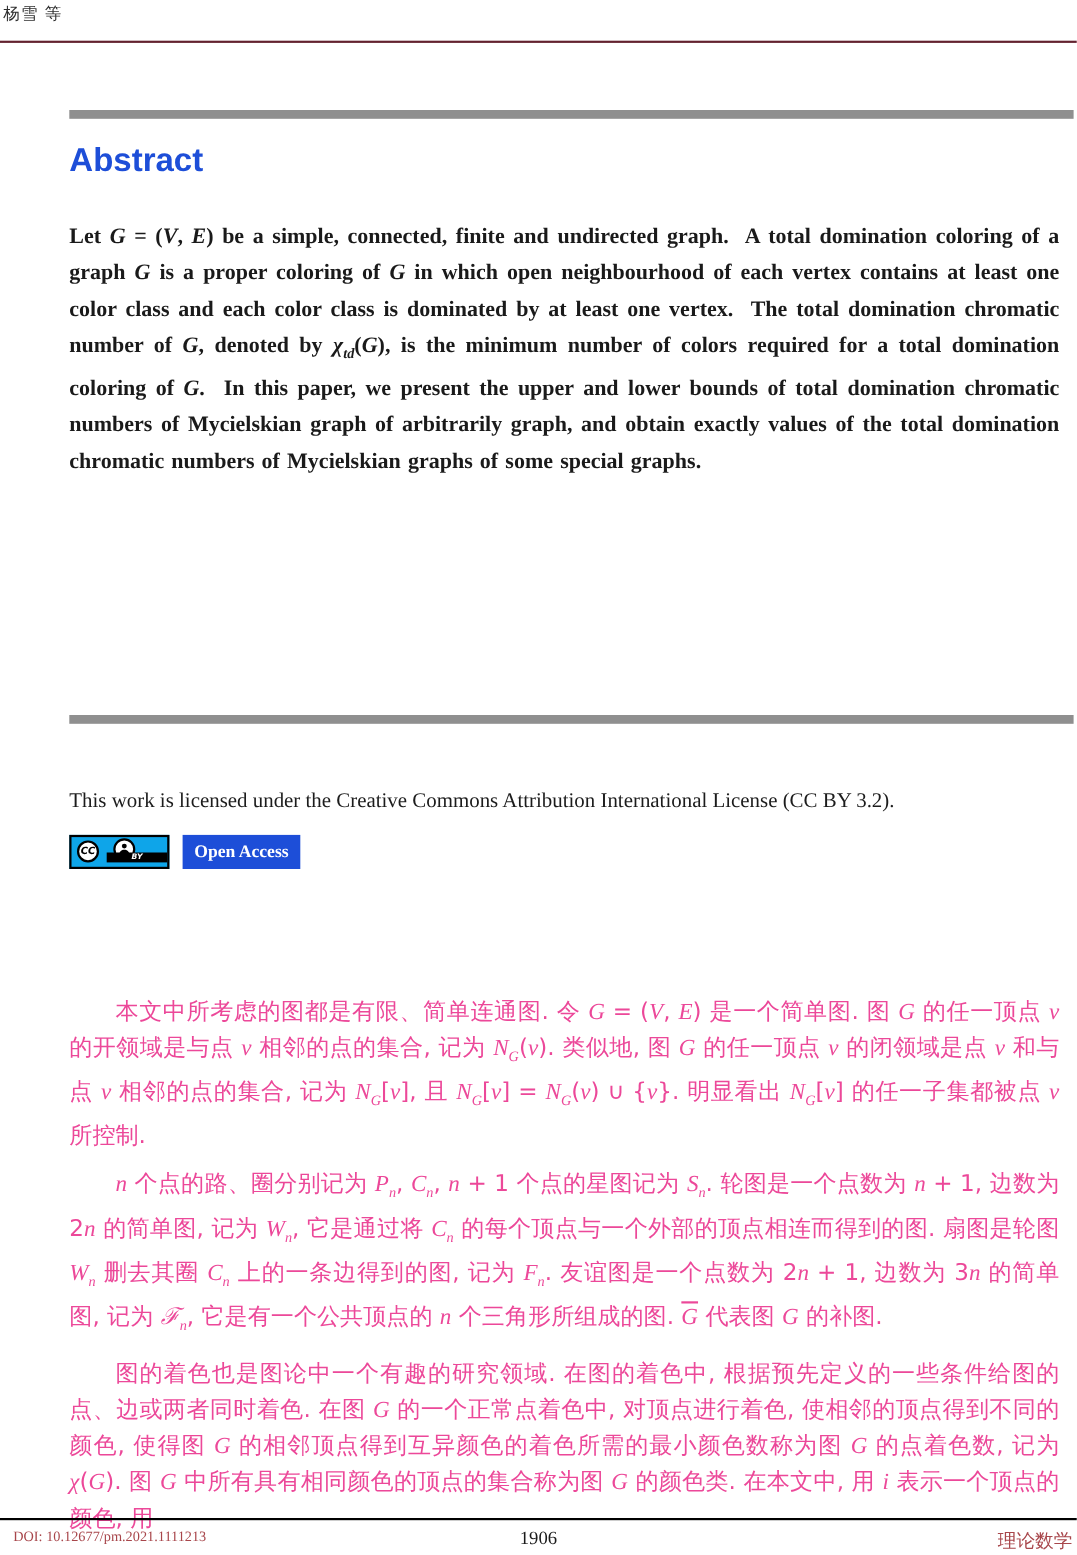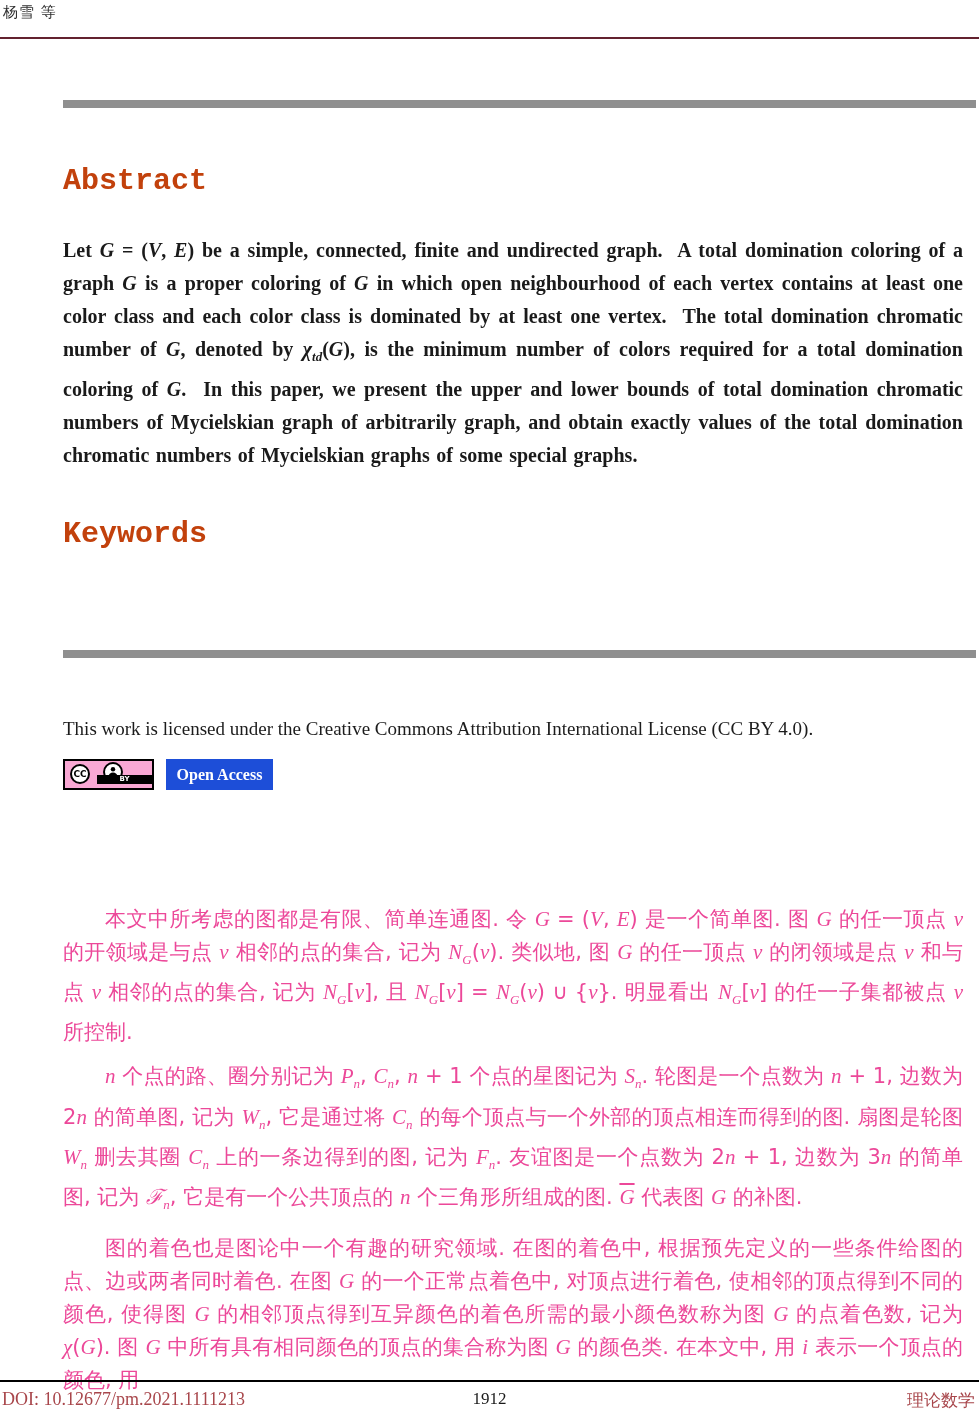--- a/index.html
+++ b/index.html
@@ -25,44 +25,43 @@
     height: 2px; background: #63222f;
   }
   .graybar { position: absolute; left: 63px; right: 3px; height: 8px; background: #8f8f8f; }
   .graybar.one { top: 100px; }
   .graybar.two { top: 650px; }
 
   
   .col { position: absolute; left: 63px; width: 900px; }
 
   h2.en-heading {
-    font-size: 30px; font-weight: bold; color: #c2410c;
-    font-family: Liberation Mono, monospace;
-    margin-top: 35px;
+    font-size: 30px; font-weight: bold; color: #1d4ed8;
+    font-family: Liberation Sans, sans-serif;
   }
   .abstract-sec { top: 129px; }
   .abstract-sec h2 { margin-bottom: 36px; }
   .abstract-body {
     font-size: 20px; font-weight: bold; line-height: 33px;
     text-align: justify; word-spacing: 1.5px;
   }
   .abstract-body i, .kw-body i { font-weight: bold; }
 
   .keywords-sec { top: 482px; }
   .keywords-sec h2 { margin-bottom: 33px; }
   .kw-body { font-size: 20px; font-weight: bold; line-height: 35px; }
 
   .license-sec { top: 712px; }
   .license-line { font-size: 19px; line-height: 33px; color: #1c1c1c; }
   .license-link { color: #2a2ad0; text-decoration: none; cursor: pointer; }
 
   .badges { display: flex; align-items: flex-start; margin-top: 14px; }
   .cc-badge {
     position: relative; width: 91px; height: 31px;
-    background: #f9a8d4; border: 2px solid #000; cursor: pointer;
+    background: #0ea5e9; border: 2px solid #000; cursor: pointer; font-style: italic;
   }
   .cc-circle {
     position: absolute; left: 5px; top: 3px;
     width: 20px; height: 20px; background: #fff; border: 2px solid #000;
     border-radius: 50%;
     font-family: "DejaVu Sans", sans-serif; font-size: 9px; font-weight: bold;
     display: flex; align-items: center; justify-content: center; color: #000;
   }
   .person-circle {
     position: absolute; left: 38px; top: 1px;
@@ -96,22 +95,22 @@
   .cn-para i, .cn-para .math {
     font-family: "Liberation Serif", "DejaVu Serif", serif;
     font-style: italic; font-size: 21px;
   }
   .cn-para sub, .abstract-body sub { font-size: 13px; }
   .ov { text-decoration: overline; }
 
   
   .footer-rule { position: absolute; top: 1380px; left: 0; right: 0; height: 2px; background: #000; }
   .footer-doi {
-    position: absolute; top: 1389px; left: 2px;
-    font-size: 18px; color: #a8464b;
+    position: absolute; top: 1389px; left: 12px;
+    font-size: 13px; color: #a8464b;
   }
   .footer-page {
     position: absolute; top: 1389px; left: 0; right: 0; text-align: center;
     font-size: 17px; color: #1a1a1a;
   }
   .footer-journal {
     position: absolute; top: 1389px; right: 4px;
     font-size: 17px; color: #a8464b;
     font-family: Liberation Serif, serif;
   }
@@ -124,27 +123,26 @@
   <div class="running-head">杨雪 等</div>
   <div class="rule-maroon"></div>
   <div class="graybar one"></div>
 
   <div class="col abstract-sec">
     <h2 class="en-heading">Abstract</h2>
     <p class="abstract-body">Let <i>G</i> = (<i>V</i>, <i>E</i>) be a simple, connected, finite and undirected graph.&nbsp; A total domination coloring of a graph <i>G</i> is a proper coloring of <i>G</i> in which open neighbourhood of each vertex contains at least one color class and each color class is dominated by at least one vertex.&nbsp; The total domination chromatic number of <i>G</i>, denoted by <i>χ<sub>td</sub></i>(<i>G</i>), is the minimum number of colors required for a total domination coloring of <i>G</i>.&nbsp; In this paper, we present the upper and lower bounds of total domination chromatic numbers of Mycielskian graph of arbitrarily graph, and obtain exactly values of the total domination chromatic numbers of Mycielskian graphs of some special graphs.</p>
   </div>
 
   <div class="col keywords-sec">
-    <h2 class="en-heading">Keywords</h2>
   </div>
 
   <div class="graybar two"></div>
 
   <div class="col license-sec">
-    <div class="license-line">This work is licensed under the Creative Commons Attribution International License (CC BY 4.0).</div>
+    <div class="license-line">This work is licensed under the Creative Commons Attribution International License (CC BY 3.2).</div>
     <div class="badges">
       <div class="cc-badge">
         <div class="cc-circle">CC</div>
         <div class="person-circle">
           <svg viewBox="0 0 20 20" xmlns="http://www.w3.org/2000/svg">
             <circle cx="10" cy="6" r="3.2" fill="#000"></circle>
             <path d="M3.5 17c0-4.2 2.9-6.4 6.5-6.4s6.5 2.2 6.5 6.4z" fill="#000"></path>
           </svg>
         </div>
         <div class="by-strip">BY</div>
@@ -154,16 +152,16 @@
   </div>
 
   <div class="col intro-sec">
     <p class="cn-para">本文中所考虑的图都是有限、简单连通图. 令 <i>G</i> = (<i>V</i>, <i>E</i>) 是一个简单图. 图 <i>G</i> 的任一顶点 <i>v</i> 的开领域是与点 <i>v</i> 相邻的点的集合, 记为 <i>N<sub>G</sub></i>(<i>v</i>). 类似地, 图 <i>G</i> 的任一顶点 <i>v</i> 的闭领域是点 <i>v</i> 和与点 <i>v</i> 相邻的点的集合, 记为 <i>N<sub>G</sub></i>[<i>v</i>], 且 <i>N<sub>G</sub></i>[<i>v</i>] = <i>N<sub>G</sub></i>(<i>v</i>) ∪ {<i>v</i>}. 明显看出 <i>N<sub>G</sub></i>[<i>v</i>] 的任一子集都被点 <i>v</i> 所控制.</p>
     <p class="cn-para"><i>n</i> 个点的路、圈分别记为 <i>P<sub>n</sub></i>, <i>C<sub>n</sub></i>, <i>n</i> + 1 个点的星图记为 <i>S<sub>n</sub></i>. 轮图是一个点数为 <i>n</i> + 1, 边数为 2<i>n</i> 的简单图, 记为 <i>W<sub>n</sub></i>, 它是通过将 <i>C<sub>n</sub></i> 的每个顶点与一个外部的顶点相连而得到的图. 扇图是轮图 <i>W<sub>n</sub></i> 删去其圈 <i>C<sub>n</sub></i> 上的一条边得到的图, 记为 <i>F<sub>n</sub></i>. 友谊图是一个点数为 2<i>n</i> + 1, 边数为 3<i>n</i> 的简单图, 记为 <i>ℱ<sub>n</sub></i>, 它是有一个公共顶点的 <i>n</i> 个三角形所组成的图. <i class="ov">G</i> 代表图 <i>G</i> 的补图.</p>
     <p class="cn-para">图的着色也是图论中一个有趣的研究领域. 在图的着色中, 根据预先定义的一些条件给图的点、边或两者同时着色. 在图 <i>G</i> 的一个正常点着色中, 对顶点进行着色, 使相邻的顶点得到不同的颜色, 使得图 <i>G</i> 的相邻顶点得到互异颜色的着色所需的最小颜色数称为图 <i>G</i> 的点着色数, 记为 <i>χ</i>(<i>G</i>). 图 <i>G</i> 中所有具有相同颜色的顶点的集合称为图 <i>G</i> 的颜色类. 在本文中, 用 <i>i</i> 表示一个顶点的颜色, 用 </p>
   </div>
 
   <div class="footer-rule"></div>
   <div class="footer-doi">DOI: 10.12677/pm.2021.1111213</div>
-  <div class="footer-page">1912</div>
+  <div class="footer-page">1906</div>
   <div class="footer-journal">理论数学</div>
 
 </div>
 
 </body></html>

